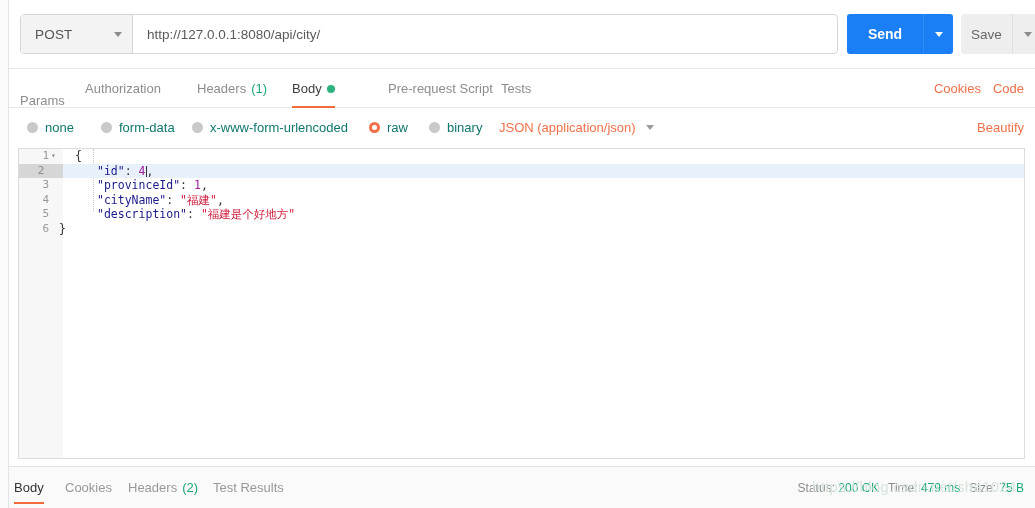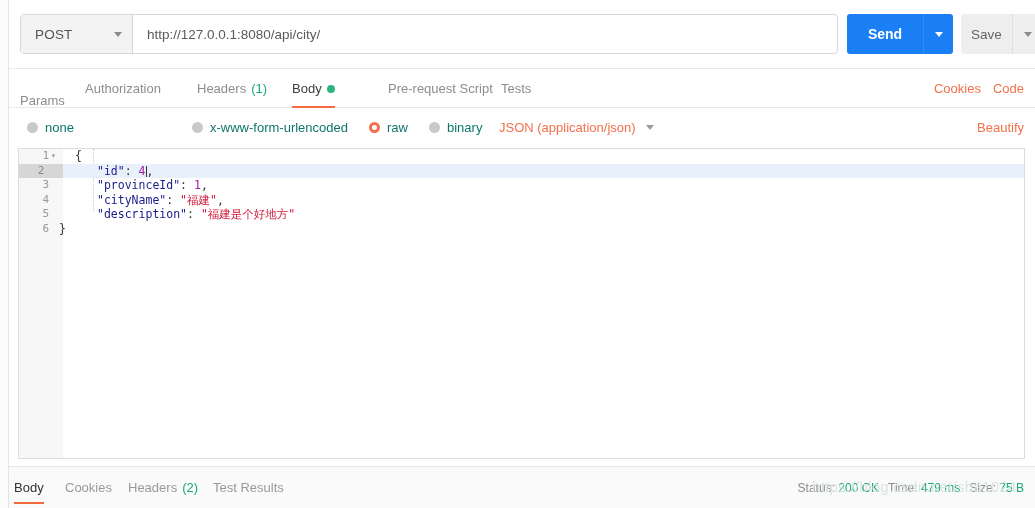--- a/index.html
+++ b/index.html
@@ -441,20 +441,24 @@
 
   </div>
 
   <div class="bodytype-row">
 
     <div class="radio-item" style="left:18px;">
       <span class="radio-dot"></span>
       <span>none</span>
     </div>
 
+    <div class="radio-item" style="left:92px;">
+      <span class="radio-dot"></span>
+      <span>form-data</span>
+    </div>
 
     <div class="radio-item" style="left:183px;">
       <span class="radio-dot"></span>
       <span>x-www-form-urlencoded</span>
     </div>
 
     <div class="radio-item selected" style="left:360px;">
       <span class="radio-dot"></span>
       <span>raw</span>
     </div>

